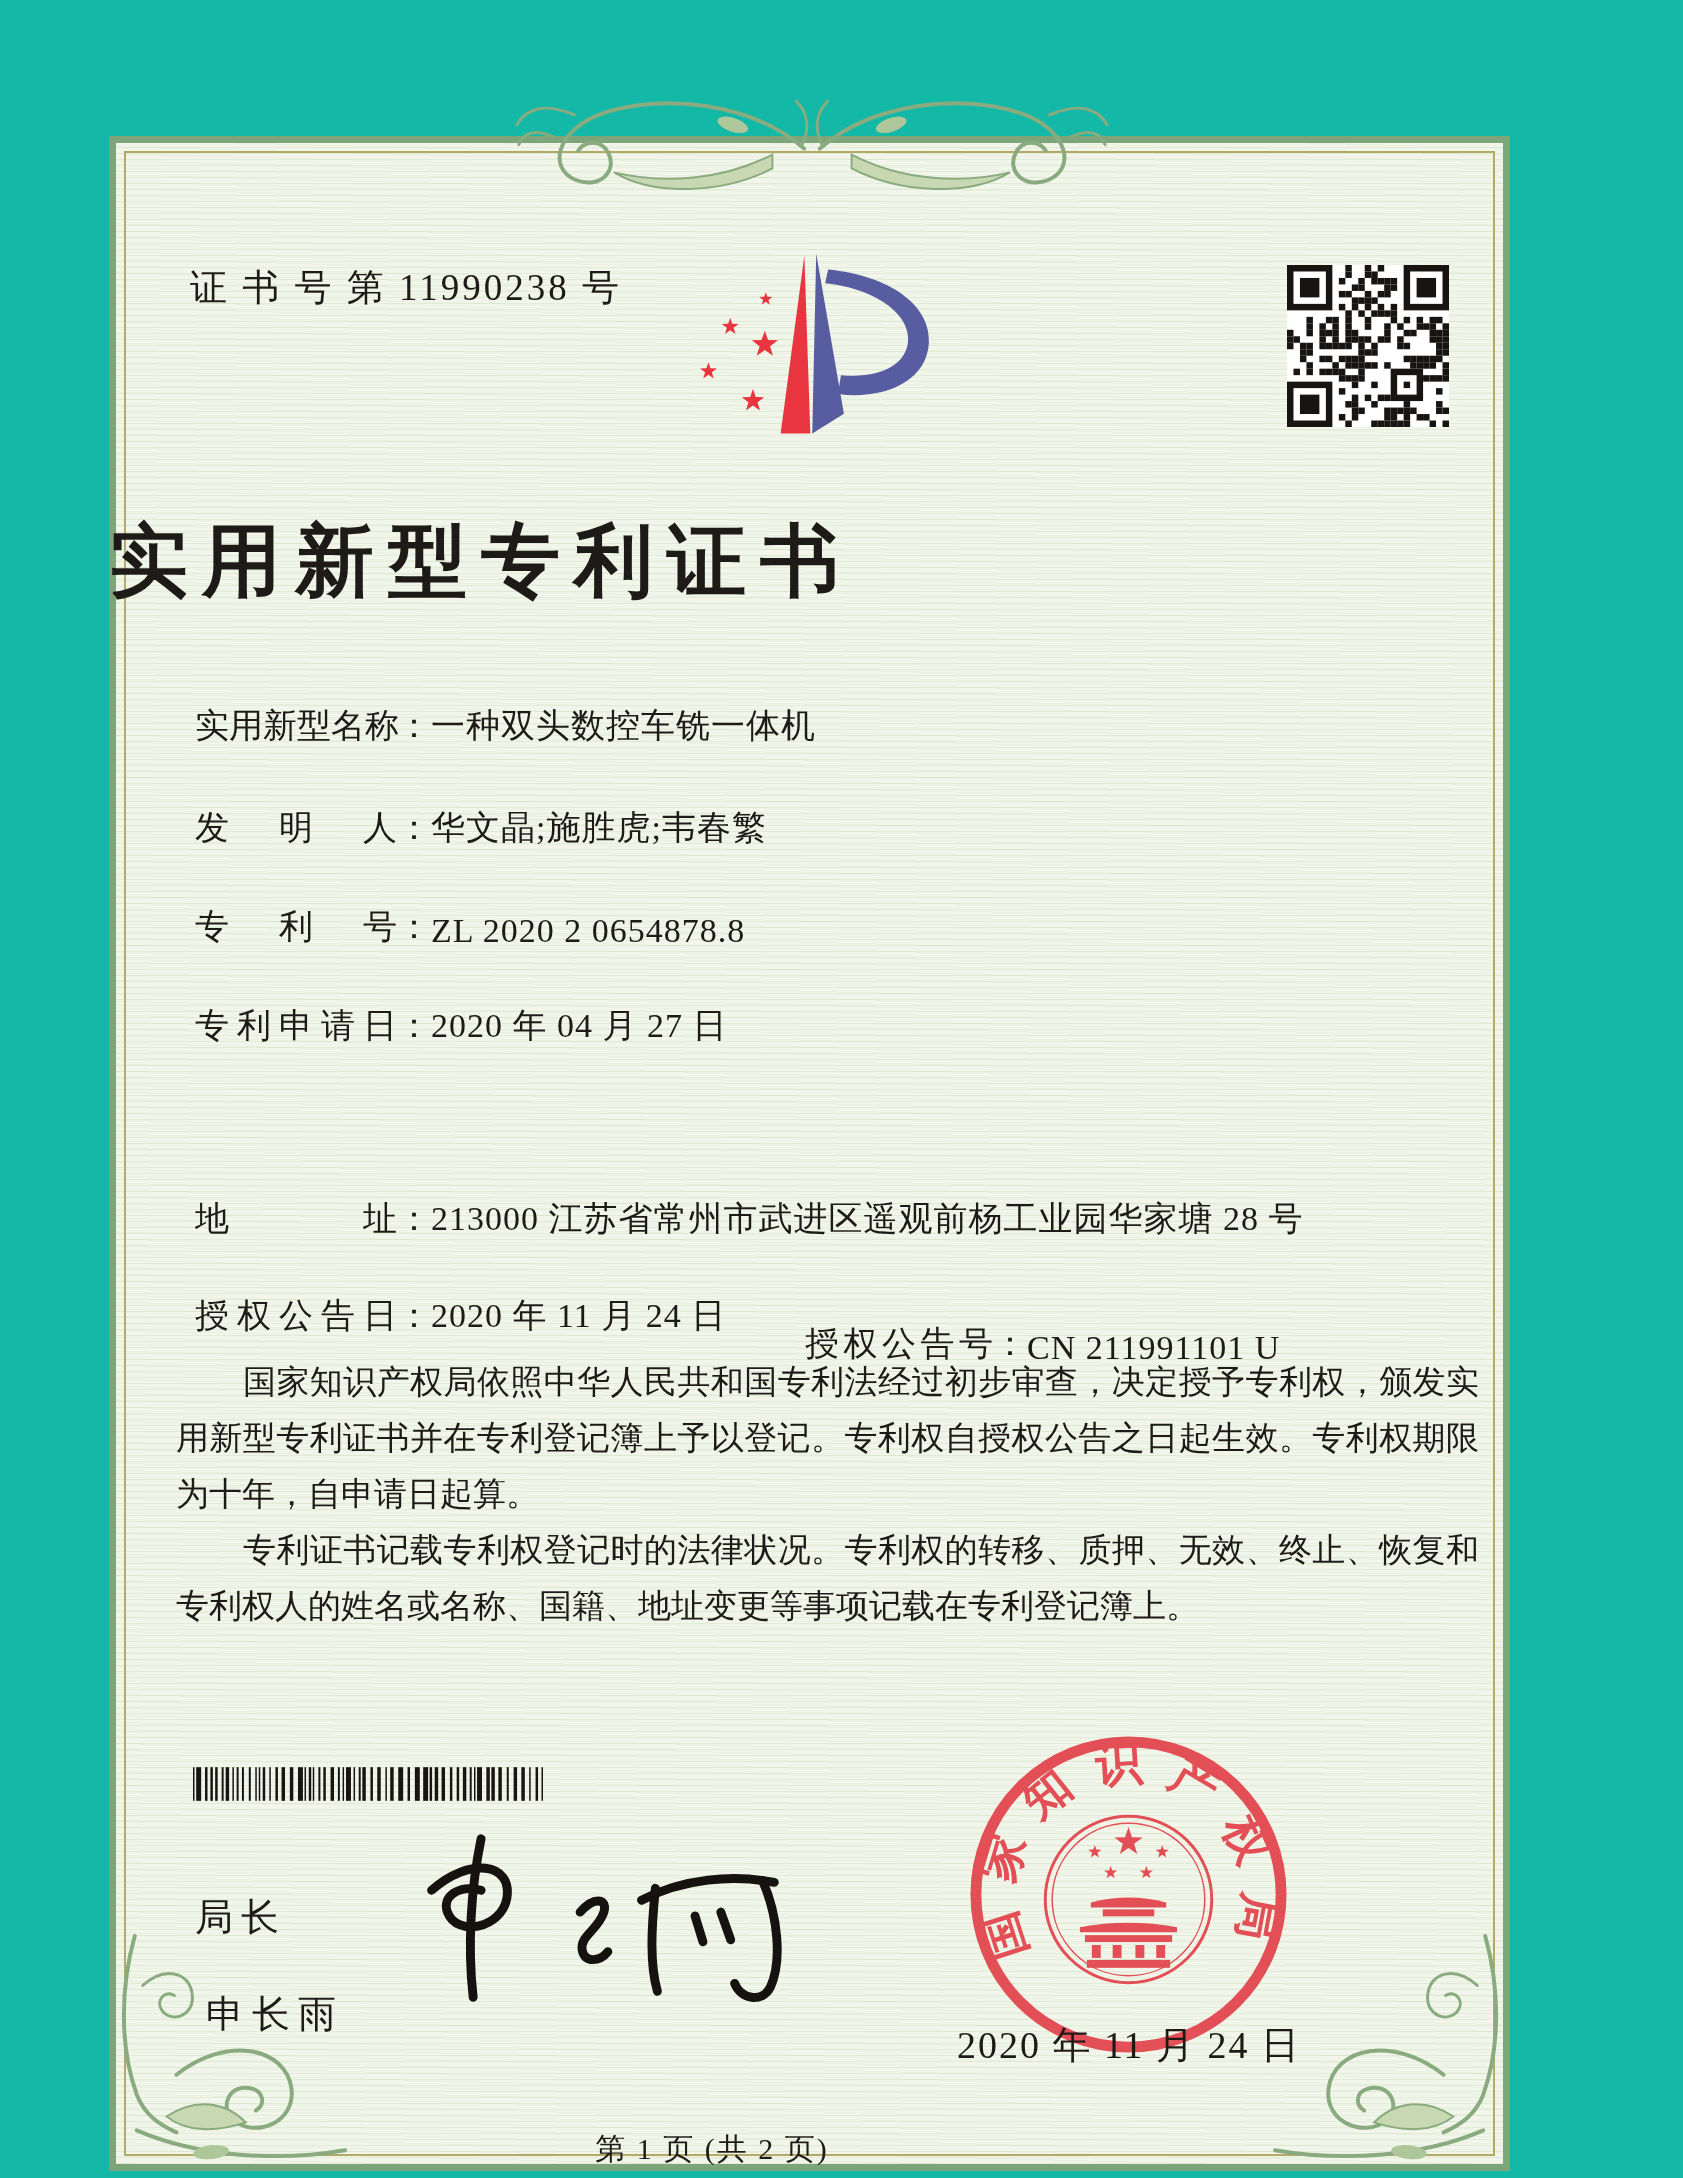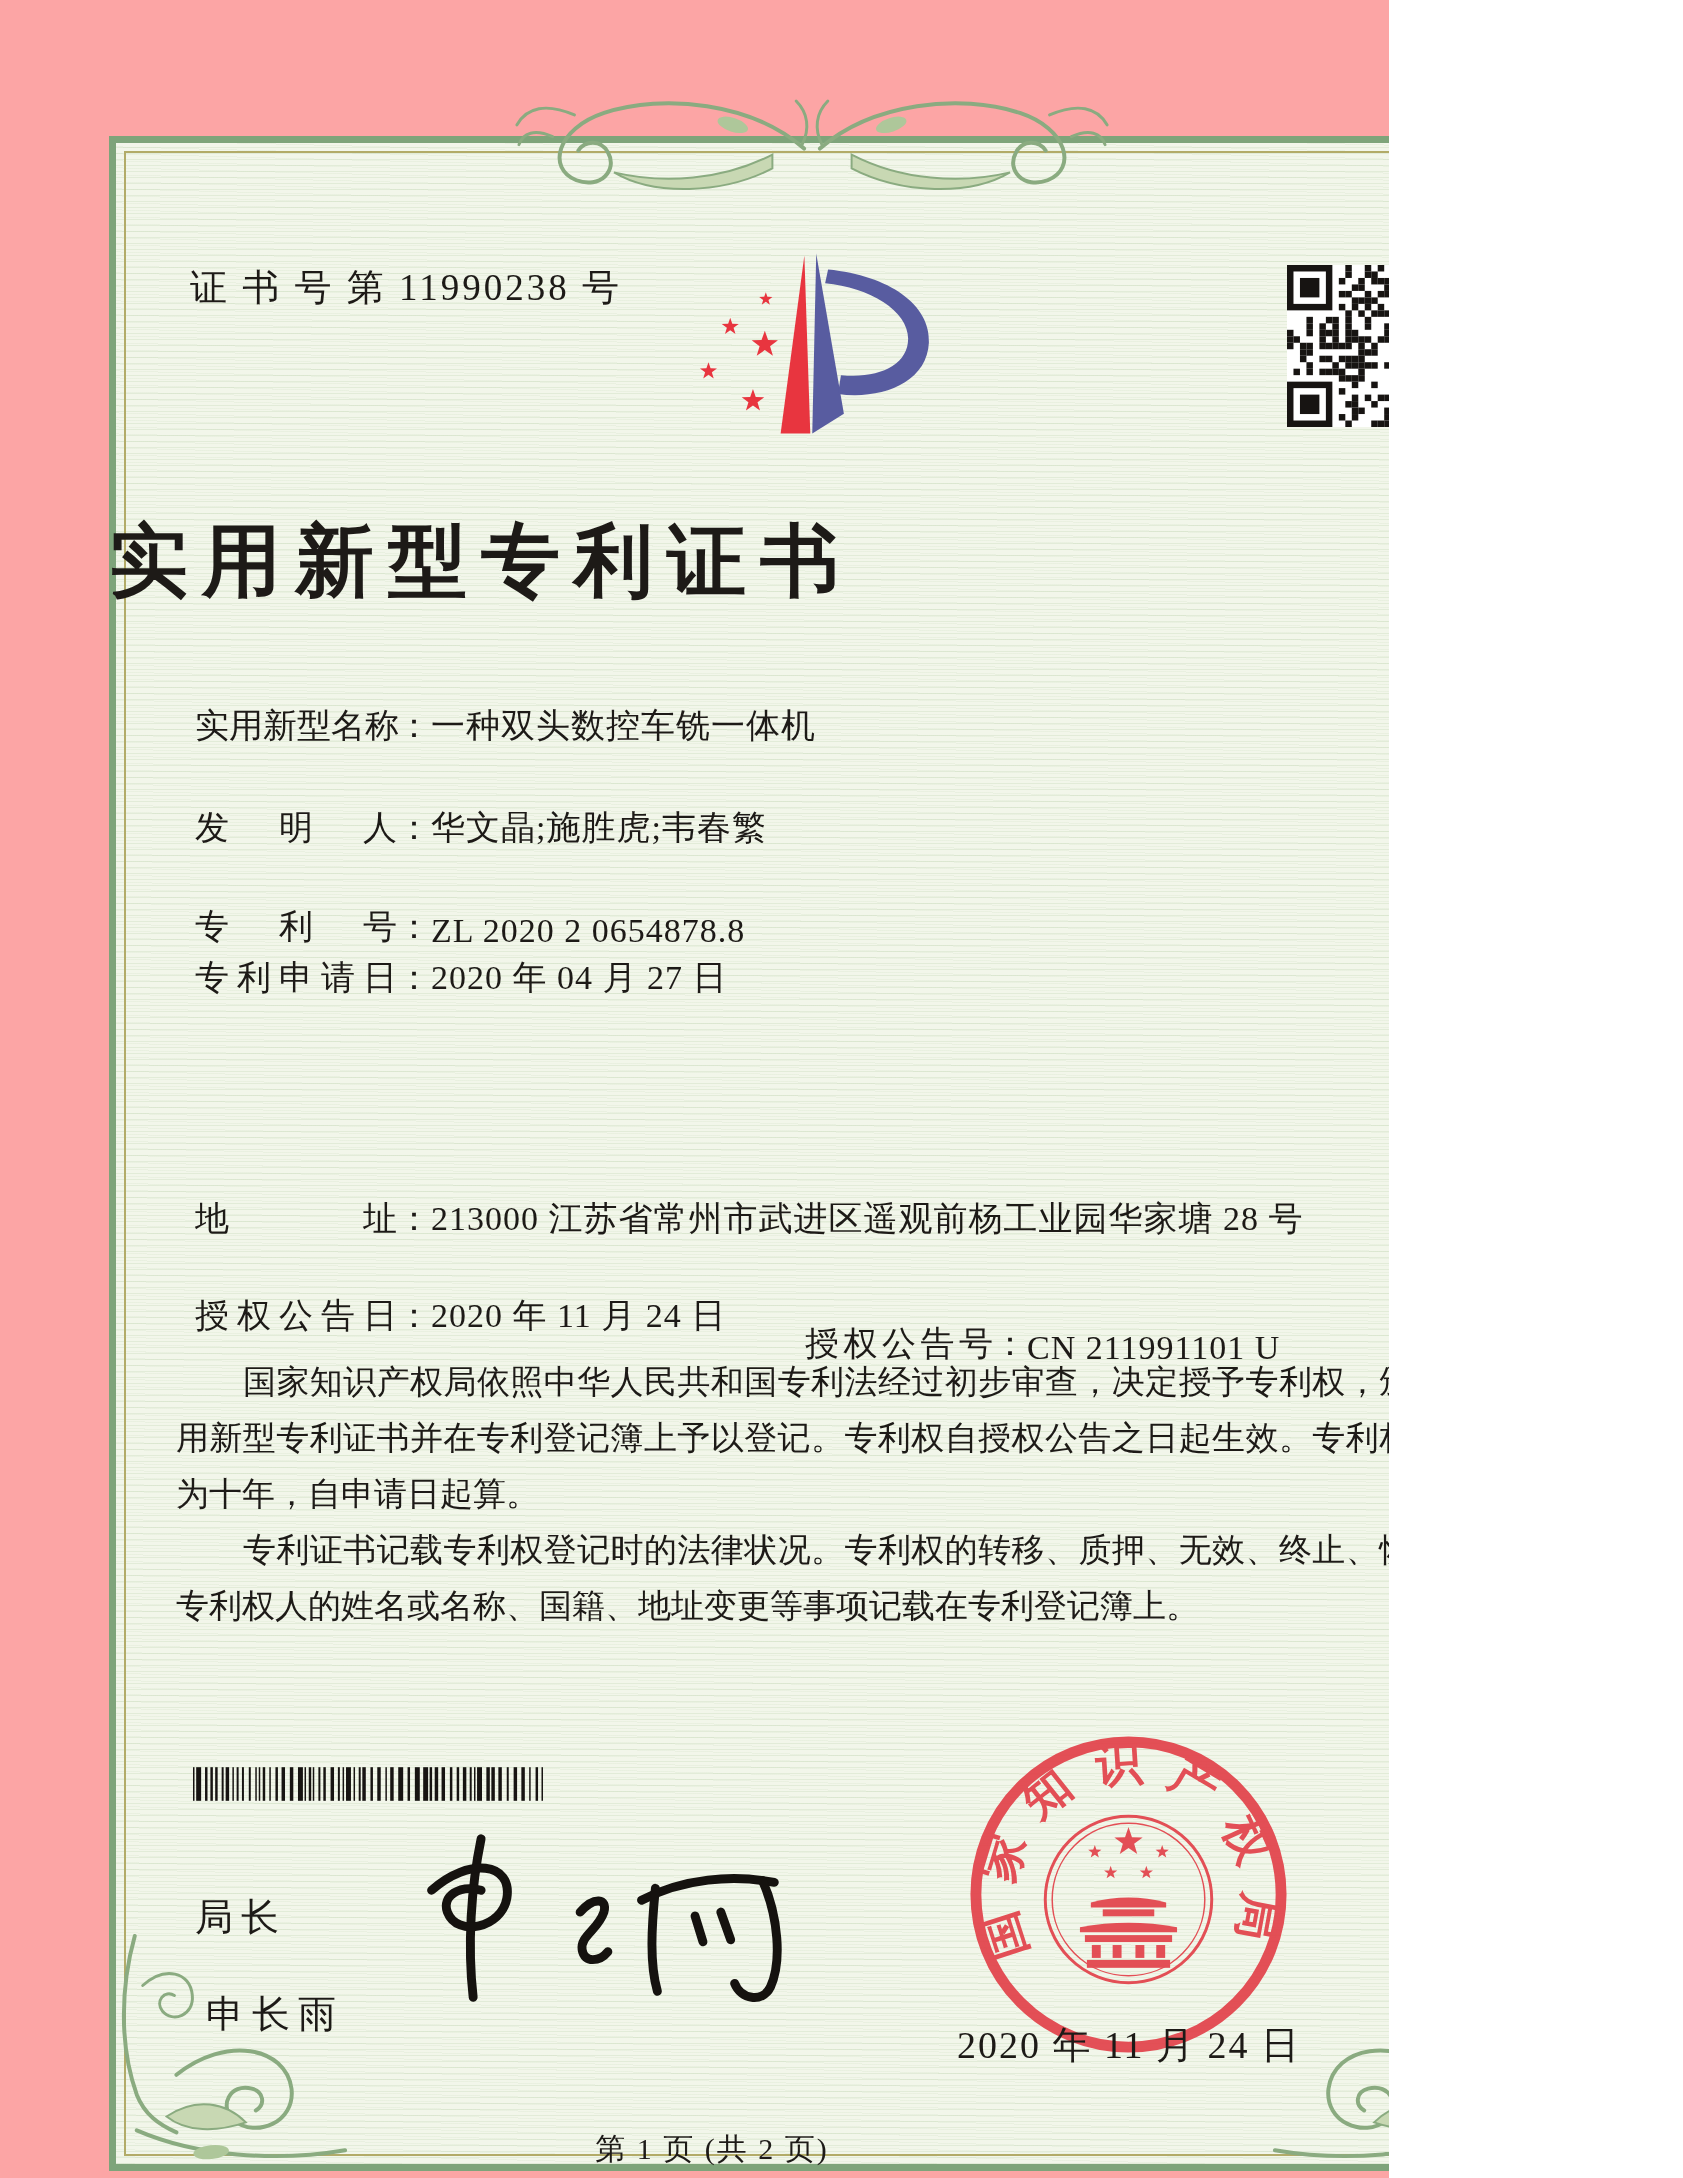--- a/index.html
+++ b/index.html
@@ -1,16 +1,16 @@
 <!DOCTYPE html>
 <html><head>
 <meta charset="utf-8">
 <style>
   html,body{margin:0;padding:0;background:#ffffff;}
-  .page{position:relative;width:1389px;height:2178px;background:#fca5a5;overflow:hidden;
+  .page{position:relative;width:1683px;height:2178px;background:#14b8a6;overflow:hidden;
         font-family:"Liberation Serif","DejaVu Serif",serif;color:#1d1a17;}
   
   .frame{position:absolute;left:109px;top:136px;width:1401px;height:2035px;
          border:7px solid #7ea47a;box-sizing:border-box;
          background-color:#f2f6ea;
          background-image:
            repeating-linear-gradient(0deg, rgba(148,184,128,.17) 0 1px, rgba(255,255,255,0) 1px 6px),
            repeating-linear-gradient(1.5deg, rgba(148,184,128,.09) 0 1px, rgba(255,255,255,0) 1px 7px);}
   .frame-inner{position:absolute;inset:8px;border:2px solid #b2ab68;pointer-events:none;}
   .orn{position:absolute;pointer-events:none;}
@@ -308,21 +308,21 @@
 
   <div class="row" style="top:703px">
     <span class="flabel">实用新型名称</span><span class="colon">：</span><span class="fvalue">一种双头数控车铣一体机</span>
   </div>
   <div class="row" style="top:805px">
     <span class="flabel">发明人</span><span class="colon">：</span><span class="fvalue">华文晶;施胜虎;韦春繁</span>
   </div>
   <div class="row" style="top:904px">
     <span class="flabel">专利号</span><span class="colon">：</span><span class="fvalue">ZL 2020 2 0654878.8</span>
   </div>
-  <div class="row" style="top:955px">
+  <div class="row" style="top:1003px">
     <span class="flabel">专利申请日</span><span class="colon">：</span><span class="fvalue">2020 年 04 月 27 日</span>
   </div>
   <div class="row" style="top:1196px">
     <span class="flabel">地址</span><span class="colon">：</span><span class="fvalue">213000 江苏省常州市武进区遥观前杨工业园华家塘 28 号</span>
   </div>
   <div class="row" style="top:1293px">
     <span class="flabel">授权公告日</span><span class="colon">：</span><span class="fvalue">2020 年 11 月 24 日</span>
   </div>
   <div class="row2" style="top:1293px">
     <span class="flabel">授权公告号</span><span class="colon">：</span><span class="fvalue">CN 211991101 U</span>

